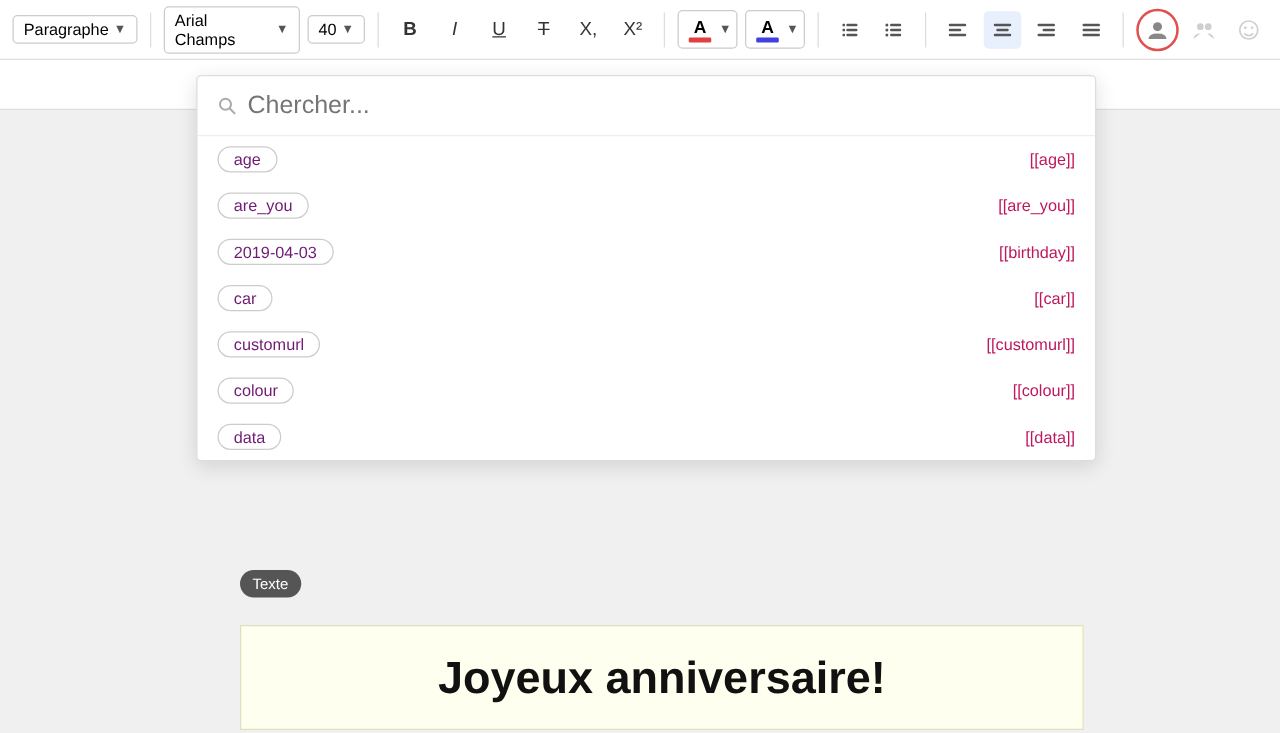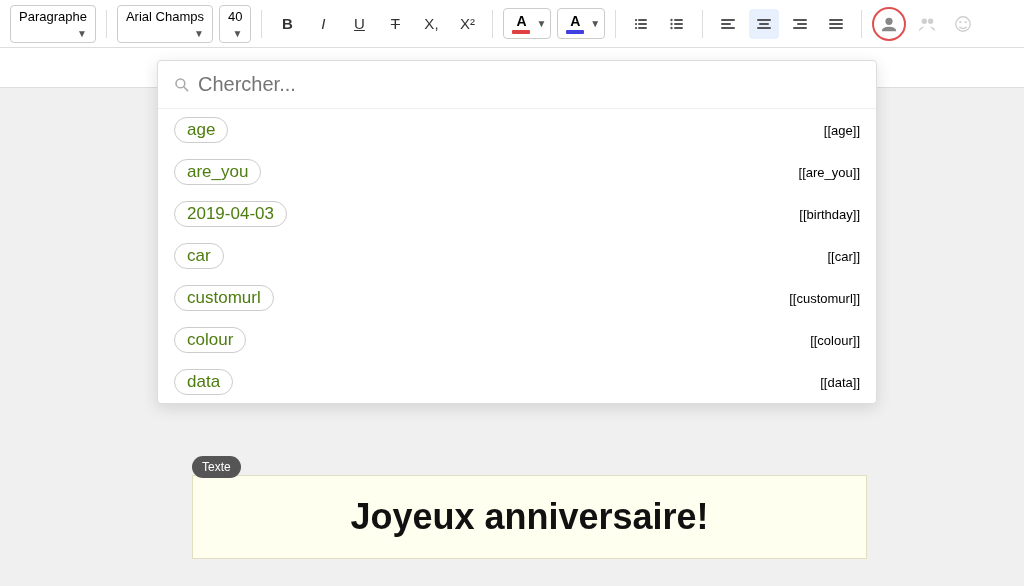--- a/index.html
+++ b/index.html
@@ -25,29 +25,28 @@
 
     .toolbar-separator {
       width: 1px;
       height: 28px;
       background: #ddd;
       margin: 0 4px;
     }
 
     .toolbar-select {
       display: flex;
-      align-items: flex-end;
+      align-items: center;
       border: 1px solid #ccc;
       border-radius: 4px;
       padding: 3px 8px;
       font-size: 13px;
       cursor: pointer;
       background: #fff;
       gap: 4px;
-      flex-direction: column;
     }
 
     .toolbar-btn {
       display: flex;
       align-items: center;
       justify-content: center;
       width: 30px;
       height: 30px;
       border-radius: 4px;
       cursor: pointer;
@@ -165,47 +164,47 @@
       justify-content: space-between;
       padding: 8px 16px;
       cursor: pointer;
     }
 
     .field-tag {
       display: inline-block;
       border: 1px solid #ccc;
       border-radius: 20px;
       padding: 2px 12px;
-      font-size: 17px;
-      color: #4d7c0f;
+      font-size: 13px;
+      color: #701a75;
       background: #fff;
     }
 
     .field-code {
       font-size: 13px;
-      color: #000000;
+      color: #be185d;
     }
 
     
     .texte-tooltip {
       position: absolute;
       bottom: 108px;
       left: 192px;
       background: #555;
       color: #fff;
       font-size: 12px;
       padding: 4px 10px;
       border-radius: 11px;
       z-index: 50;
     }
 
     
     .birthday-card {
       position: absolute;
-      bottom: 27px;
+      bottom: 2px;
       left: 192px;
       right: 157px;
       background: #fffff0;
       border: 1px solid #e0e0c0;
       display: flex;
       align-items: flex-start;
       justify-content: center;
       padding: 20px;
       min-height: 80px;
     }

